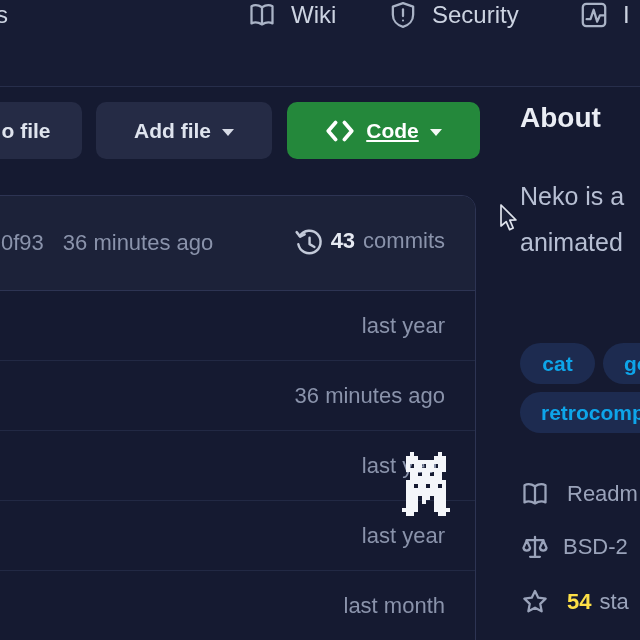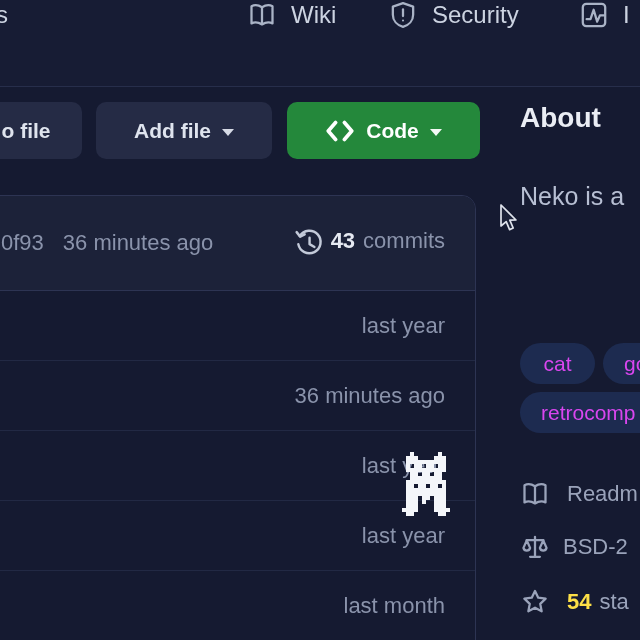--- a/index.html
+++ b/index.html
@@ -49,21 +49,21 @@
   .file-row{height:70px;border-bottom:1px solid #222944;display:flex;
     align-items:center;justify-content:flex-end;padding-right:30px;
     box-sizing:border-box;color:#8a93ab;font-size:22px;cursor:pointer;}
   .file-row:last-child{border-bottom:none;}
   
   .about-title{position:absolute;left:520px;top:102px;font-size:28px;
     font-weight:bold;color:#eaedf4;margin:0;}
   .about-desc{position:absolute;left:520px;top:173px;font-size:25px;
     line-height:46px;color:#b7bfd3;white-space:nowrap;}
   .tag{position:absolute;height:41px;border-radius:21px;background:#1d2b50;
-    color:#d946ef;font-size:21px;font-weight:400;display:flex;
+    color:#0ea5e9;font-size:21px;font-weight:700;display:flex;
     align-items:center;box-sizing:border-box;cursor:pointer;white-space:nowrap;}
   .tag-cat{left:520px;top:343px;width:75px;justify-content:center;}
   .tag-go{left:603px;top:343px;width:90px;padding-left:21px;}
   .tag-retro{left:520px;top:392px;width:200px;padding-left:21px;}
   .meta-row{position:absolute;left:521px;display:flex;align-items:center;
     gap:18px;height:32px;color:#9aa3ba;font-size:22px;cursor:pointer;white-space:nowrap;}
   .meta-row .ico svg{width:28px;height:28px;stroke:#9aa3ba;fill:none;
     stroke-width:1.3;stroke-linecap:round;stroke-linejoin:round;}
   .meta-readme{top:478px;}
   .meta-license{top:531px;gap:14px;}
@@ -115,21 +115,21 @@
 <div class="btn btn-add">
   <span>Add file</span>
   <span class="caret"></span>
 </div>
 <div class="btn btn-code">
   <span class="code-ico">
     <svg viewBox="0 0 16 12">
         <path d="M5.6 1.4 L1.6 6 L5.6 10.6 M10.4 1.4 L14.4 6 L10.4 10.6"></path>
       </svg>
   </span>
-  <span style="font-weight:bold;">Code</span>
+  <span style="font-weight:bold;text-decoration:underline;">Code</span>
   <span class="caret"></span>
 </div>
 
 <div class="file-box">
   <div class="commit-bar">
     <span class="commit-hash">0f93</span>
     <span class="commit-time">36 minutes ago</span>
     <span class="commit-spacer"></span>
     <span class="history-group">
       <span class="ico">
@@ -156,20 +156,21 @@
     <span>last year</span>
   </div>
   <div class="file-row">
     <span>last month</span>
   </div>
 </div>
 
 <h2 class="about-title">About</h2>
 <div class="about-desc">
   <div>Neko is a</div>
+  <div>animated</div>
 </div>
 <div class="tag tag-cat">
   <span>cat</span>
 </div>
 <div class="tag tag-go">
   <span>go</span>
 </div>
 <div class="tag tag-retro">
   <span>retrocomp</span>
 </div>

